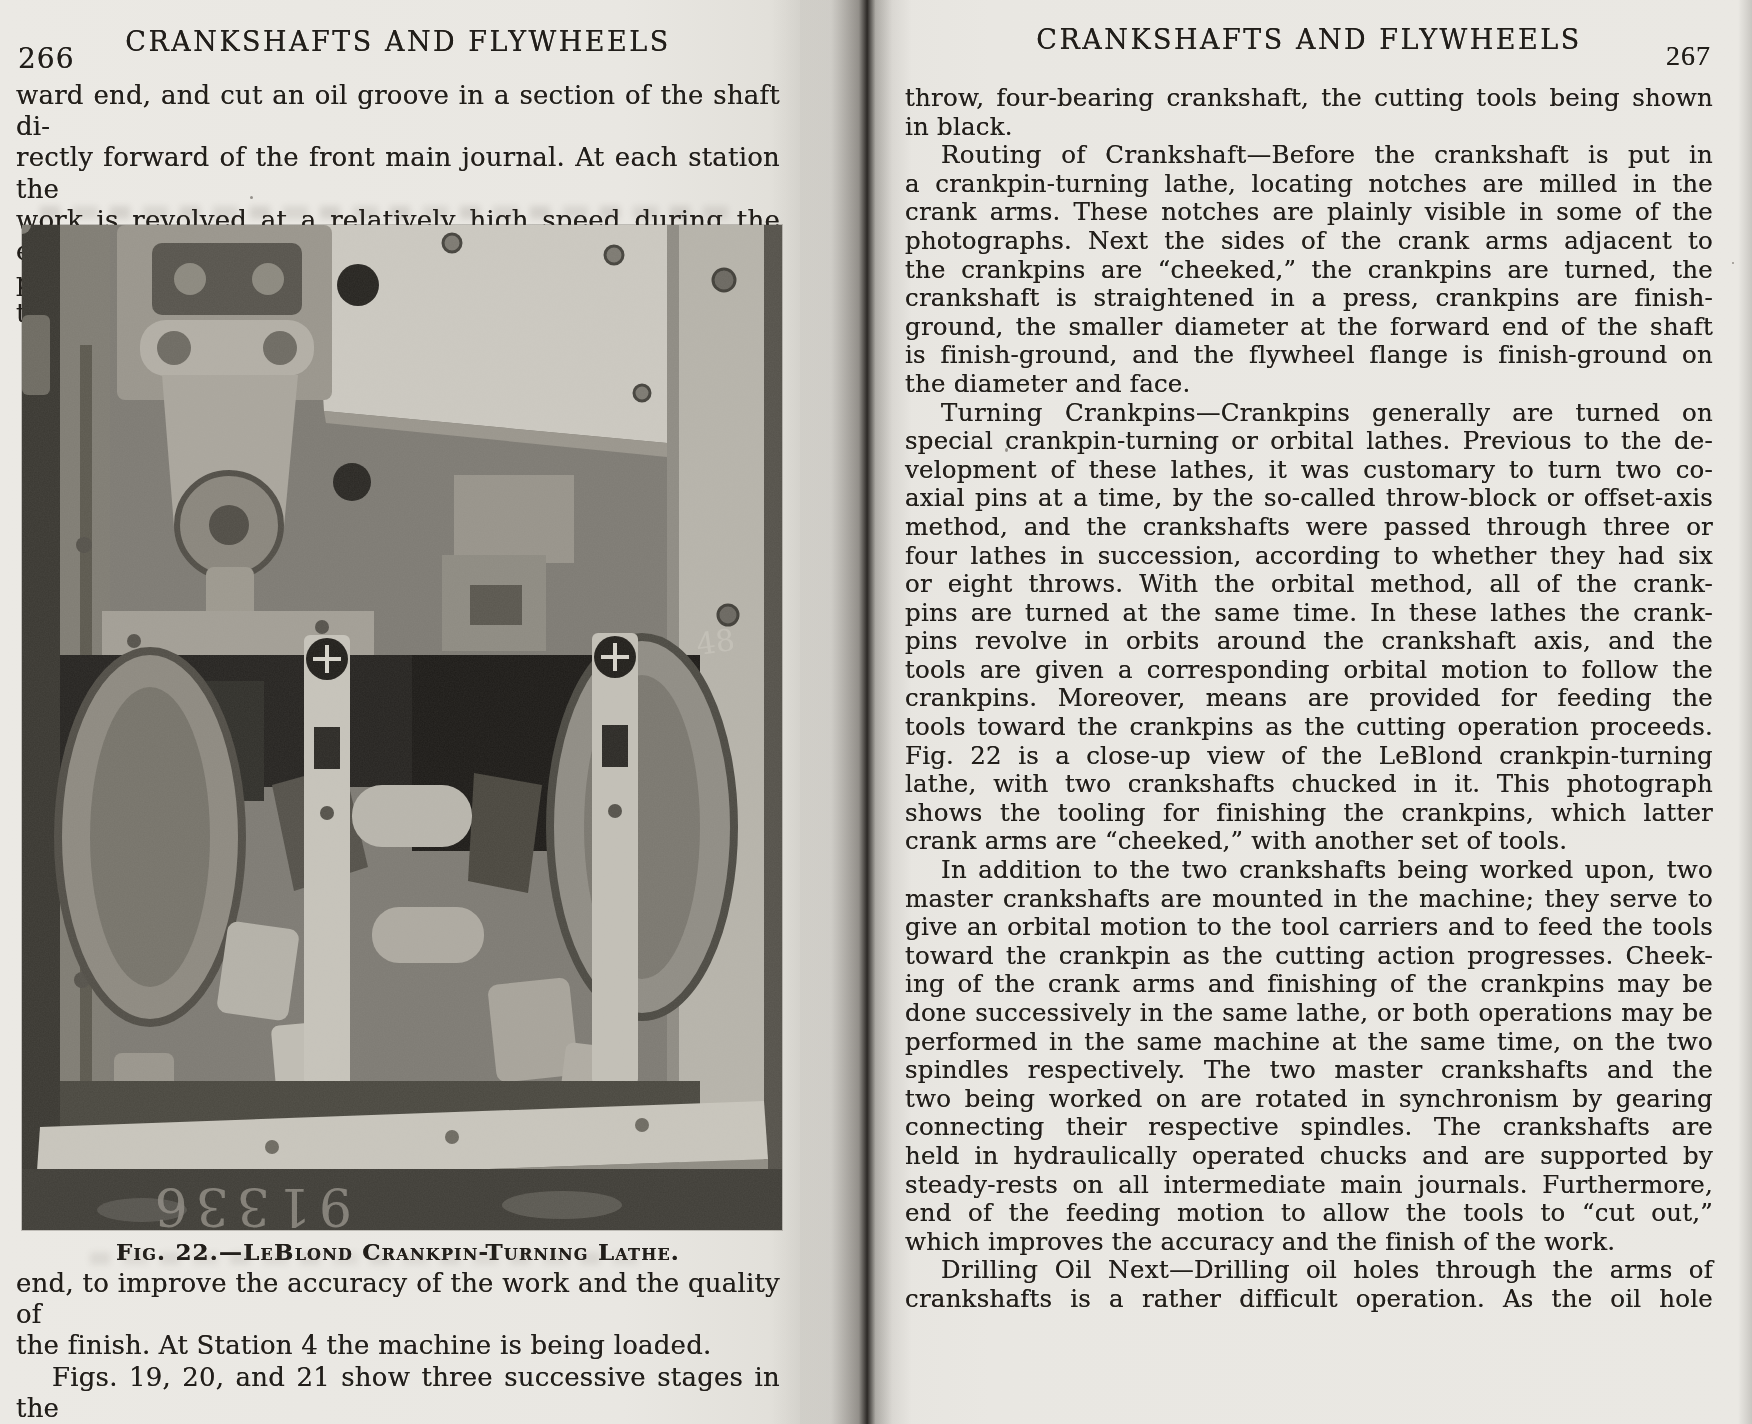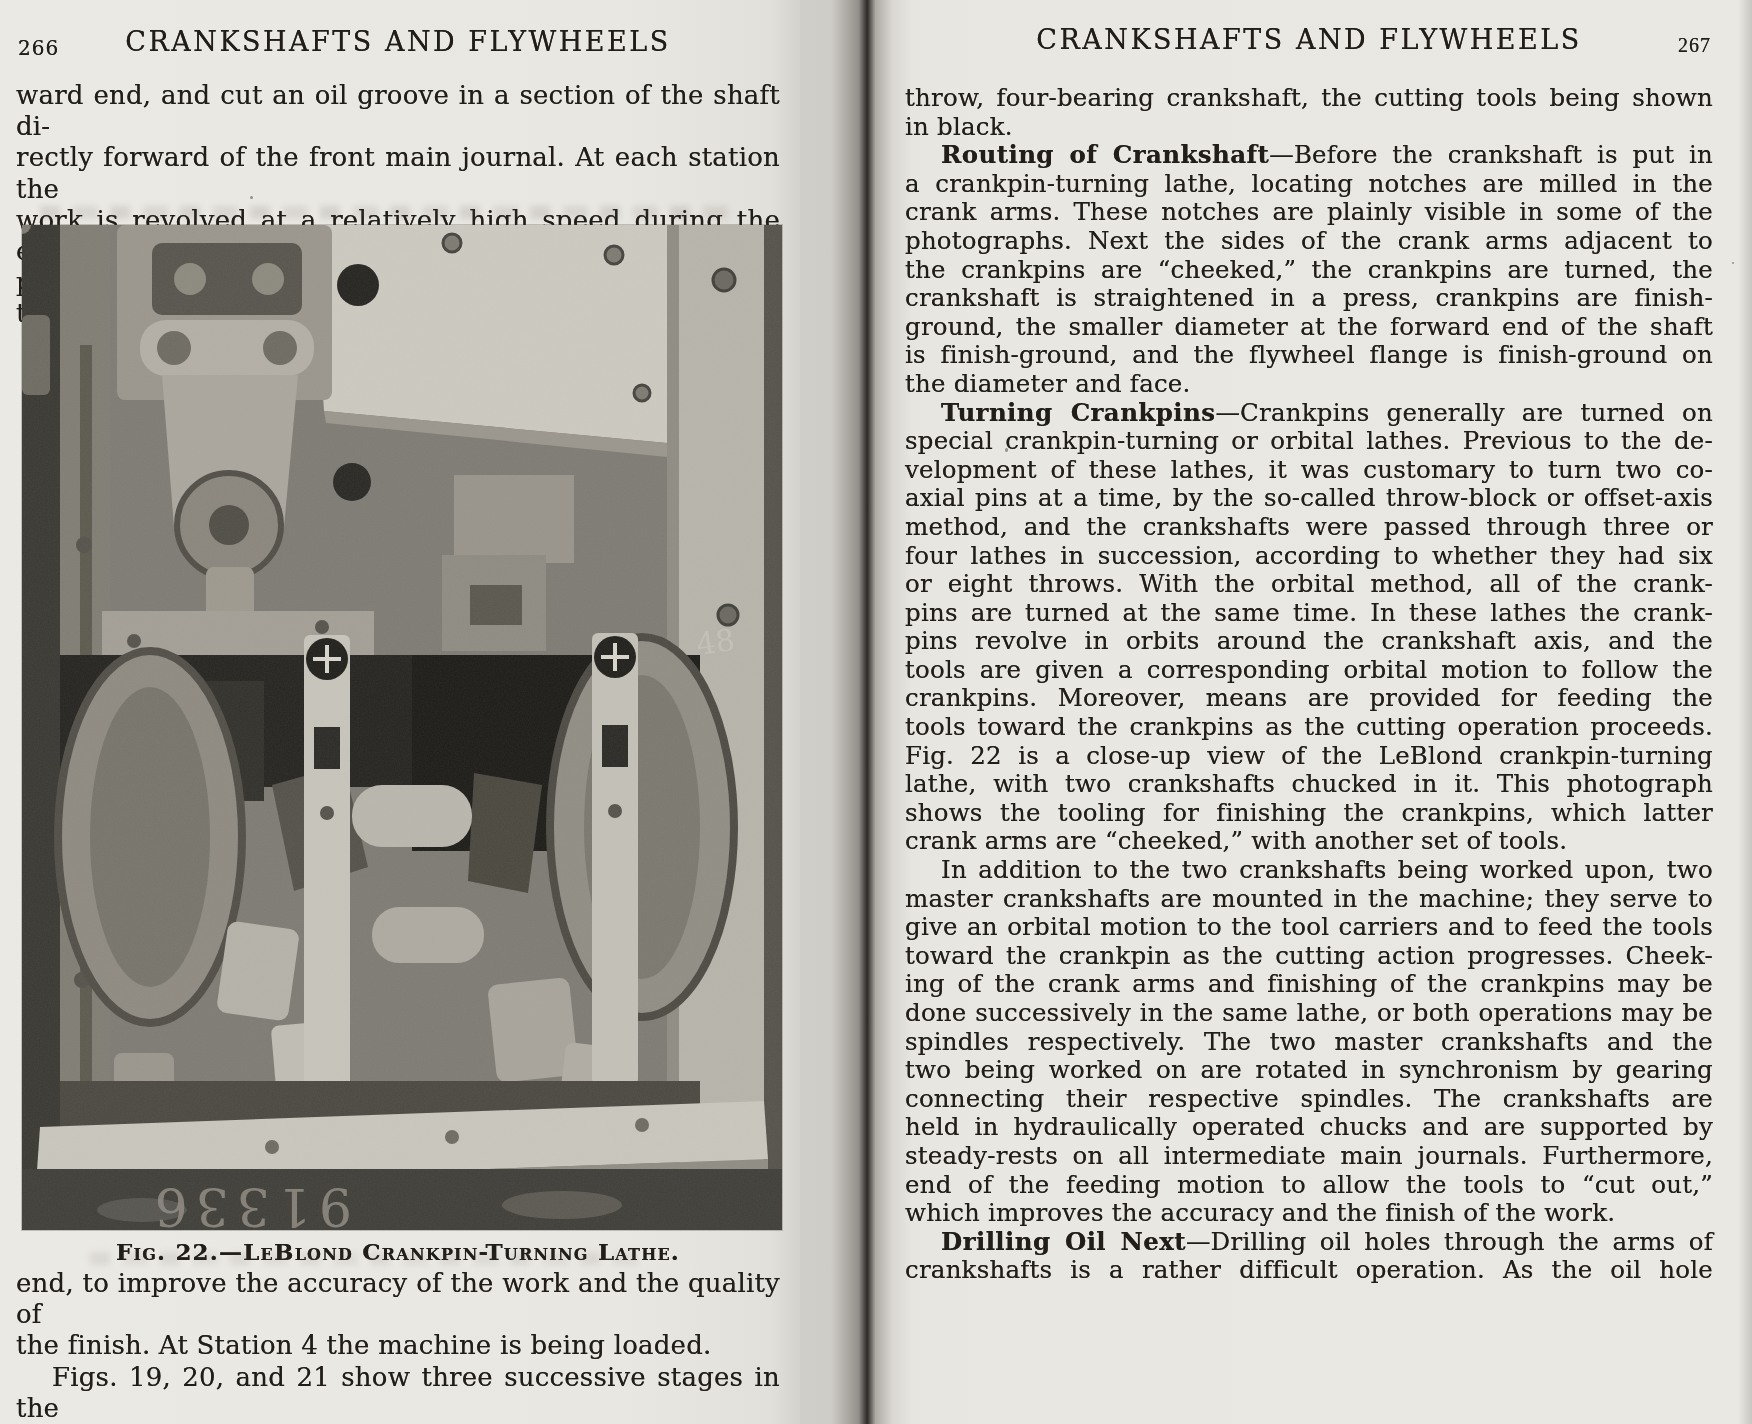--- a/index.html
+++ b/index.html
@@ -38,22 +38,22 @@
     background: linear-gradient(90deg, rgba(0,0,0,0) 0%, rgba(50,45,40,0.18) 100%);
   }
 
   .running-header { position: absolute; height: 34px; }
   .running-header .rtitle {
     display: block; text-align: center;
     font-size: 27px; letter-spacing: 2.5px;
     text-shadow: 0 0 0.6px rgba(25,20,15,0.85);
   }
   .running-header .pnum {
-    position: absolute; top: 10px;
-    font-size: 20px; letter-spacing: 1px;
+    position: absolute; top: 16px;
+    font-size: 28px; letter-spacing: 1px;
     text-shadow: 0 0 0.6px rgba(25,20,15,0.85);
   }
   .hdr-left  { left: 16px;  top: 26px; width: 764px; }
   .hdr-left  .pnum { left: 2px; }
   .hdr-right { left: 905px; top: 24px; width: 808px; }
   .hdr-right .pnum { right: 2px; font-family: Liberation Serif, serif; }
 
   .textblock { position: absolute; }
   .tb-left-top    { left: 16px;  top: 80px;   width: 764px; }
   .tb-left-bottom { left: 16px;  top: 1268px; width: 764px; }
@@ -62,21 +62,21 @@
   .para { margin: 0; }
   .line {
     white-space: normal;
     text-shadow: 0 0 0.5px rgba(35,28,22,0.75);
     letter-spacing: 0.2px;
   }
   .tb-left-top .line, .tb-left-bottom .line { font-size: 26px; line-height: 31.2px; }
   .tb-right .line { font-size: 24.5px; line-height: 28.6px; }
   .line.just { text-align: justify; text-align-last: justify; -moz-text-align-last: justify; }
   .line.ind  { text-indent: 36px; }
-  .line b { font-weight: bold; letter-spacing: 0.4px; }
+  .line b { font-weight: normal; letter-spacing: 0.4px; }
 
   .figure-photo {
     position: absolute; left: 22px; top: 225px;
     width: 760px; height: 1005px;
     display: block;
     box-shadow: 0 0 0 1px rgba(60,55,48,0.25);
   }
   .figure-caption {
     position: absolute; left: 16px; top: 1238px; width: 764px;
     text-align: center;
@@ -303,20 +303,21 @@
         <div class="line just">shows the tooling for finishing the crankpins, which latter</div>
         <div class="line">crank arms are “cheeked,” with another set of tools.</div>
       </div>
       <div class="para">
         <div class="line just ind">In addition to the two crankshafts being worked upon, two</div>
         <div class="line just">master crankshafts are mounted in the machine; they serve to</div>
         <div class="line just">give an orbital motion to the tool carriers and to feed the tools</div>
         <div class="line just">toward the crankpin as the cutting action progresses.  Cheek-</div>
         <div class="line just">ing of the crank arms and finishing of the crankpins may be</div>
         <div class="line just">done successively in the same lathe, or both operations may be</div>
+        <div class="line just">performed in the same machine at the same time, on the two</div>
         <div class="line just">spindles respectively.  The two master crankshafts and the</div>
         <div class="line just">two being worked on are rotated in synchronism by gearing</div>
         <div class="line just">connecting their respective spindles.  The crankshafts are</div>
         <div class="line just">held in hydraulically operated chucks and are supported by</div>
         <div class="line just">steady-rests on all intermediate main journals.  Furthermore,</div>
         <div class="line just">end of the feeding motion to allow the tools to “cut out,”</div>
         <div class="line">which improves the accuracy and the finish of the work.</div>
       </div>
       <div class="para">
         <div class="line just ind"><b>Drilling Oil Next</b>—Drilling oil holes through the arms of</div>

